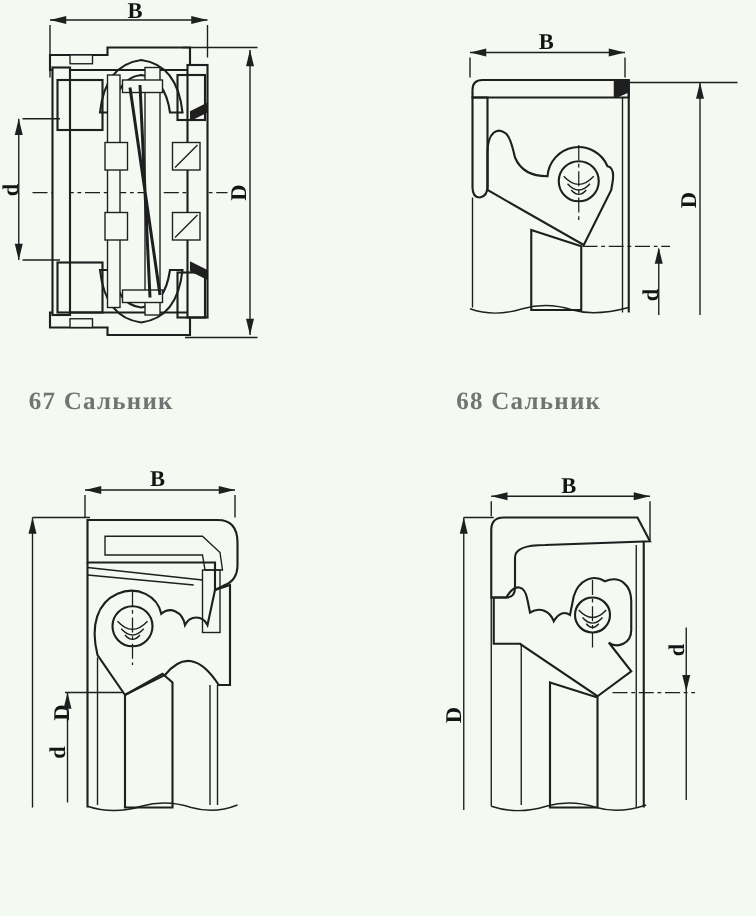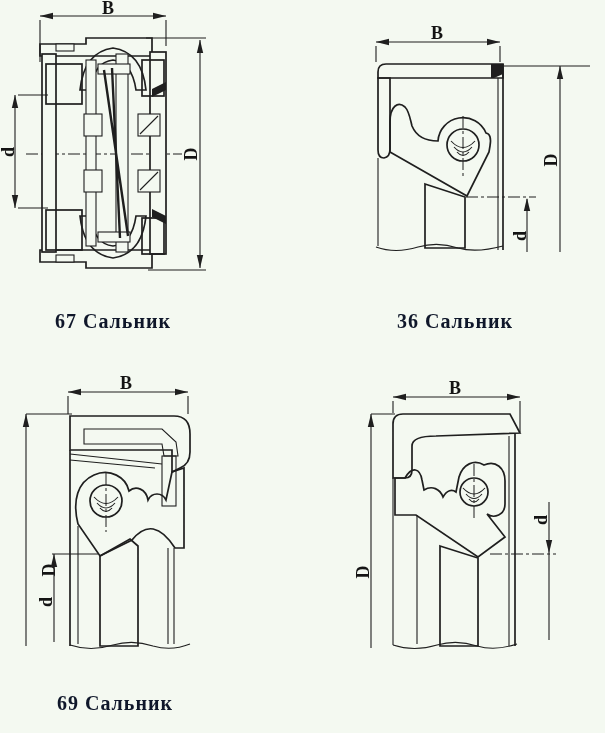--- a/index.html
+++ b/index.html
@@ -3,23 +3,23 @@
 <meta charset="utf-8">
 <style>
   html,body{margin:0;padding:0;}
   .page{
     position:relative;width:605px;height:733px;
     background:#f4f9f1;color:#1f1f1f;overflow:hidden;
     font-family:"Liberation Serif",serif;
   }
   .page svg{position:absolute;left:0;top:0;}
   .caption{
-    position:absolute;width:180px;text-align:center;
+    position:absolute;width:180px;
     font-family:"Liberation Serif",serif;font-weight:bold;font-size:20px;
-    color:#0f172a;letter-spacing:1px;white-space:nowrap;
+    color:#737373;letter-spacing:1px;white-space:nowrap;
   }
   .cap67{left:23px;top:310px;}
   .cap68{left:365px;top:310px;}
   .cap69{left:25px;top:692px;}
   .cap70{left:362px;top:692px;}
   .dimtext{font-family:"Liberation Serif",serif;font-weight:bold;font-size:18px;fill:#141414;}
   .thin{stroke:#1f1f1f;stroke-width:1.1;fill:none;}
   .med{stroke:#1f1f1f;stroke-width:1.7;fill:none;}
   .dim{stroke:#1f1f1f;stroke-width:1.1;fill:none;}
   .cl{stroke:#1f1f1f;stroke-width:1;fill:none;stroke-dasharray:12 3 3 3;}
@@ -193,16 +193,15 @@
     <g>
       <line class="cl" x1="490" y1="554" x2="556" y2="554"></line>
       <path class="dim" d="M549,502 V640"></path>
       <polygon class="arrow" points="549,553 545.8,540 552.2,540"></polygon>
       <text class="dimtext" text-anchor="middle" transform="rotate(-90 547 520)" x="547" y="520">d</text>
     </g>
   </g>
 </svg>
 
 <div class="caption cap67">67 Сальник</div>
-<div class="caption cap68">36 Сальник</div>
-<div class="caption cap69">69 Сальник</div>
+<div class="caption cap68">68 Сальник</div>
 
 </div>
 
 </body></html>

